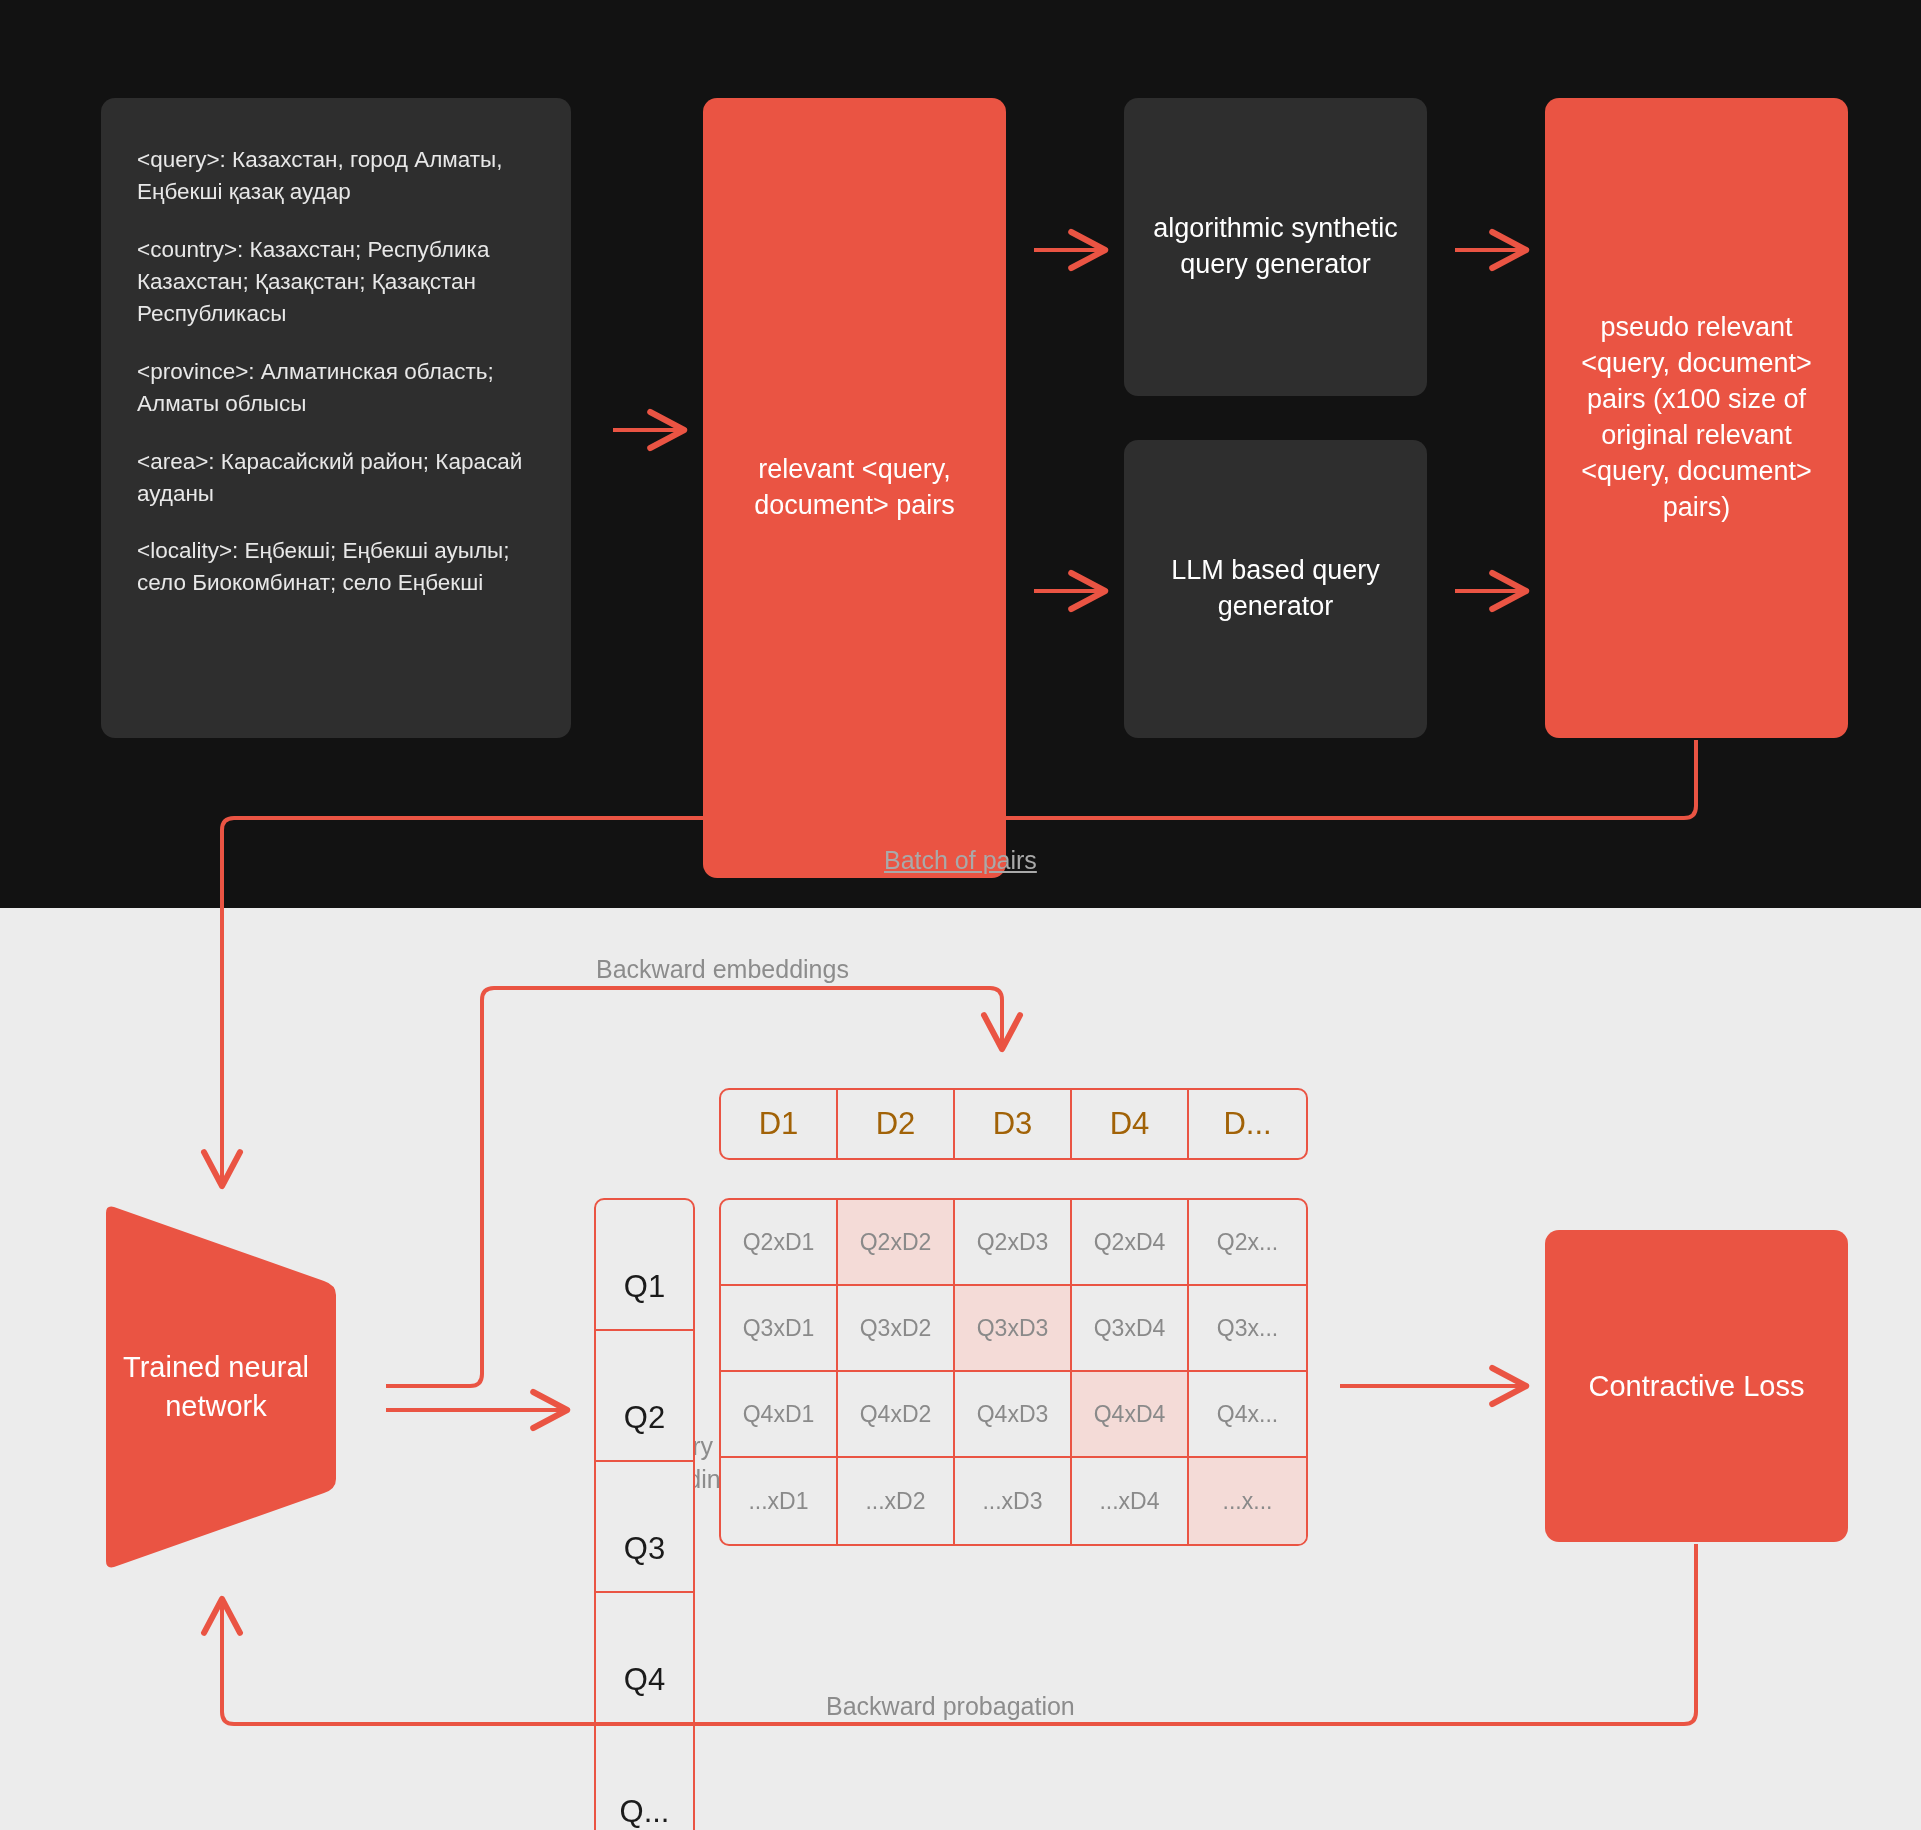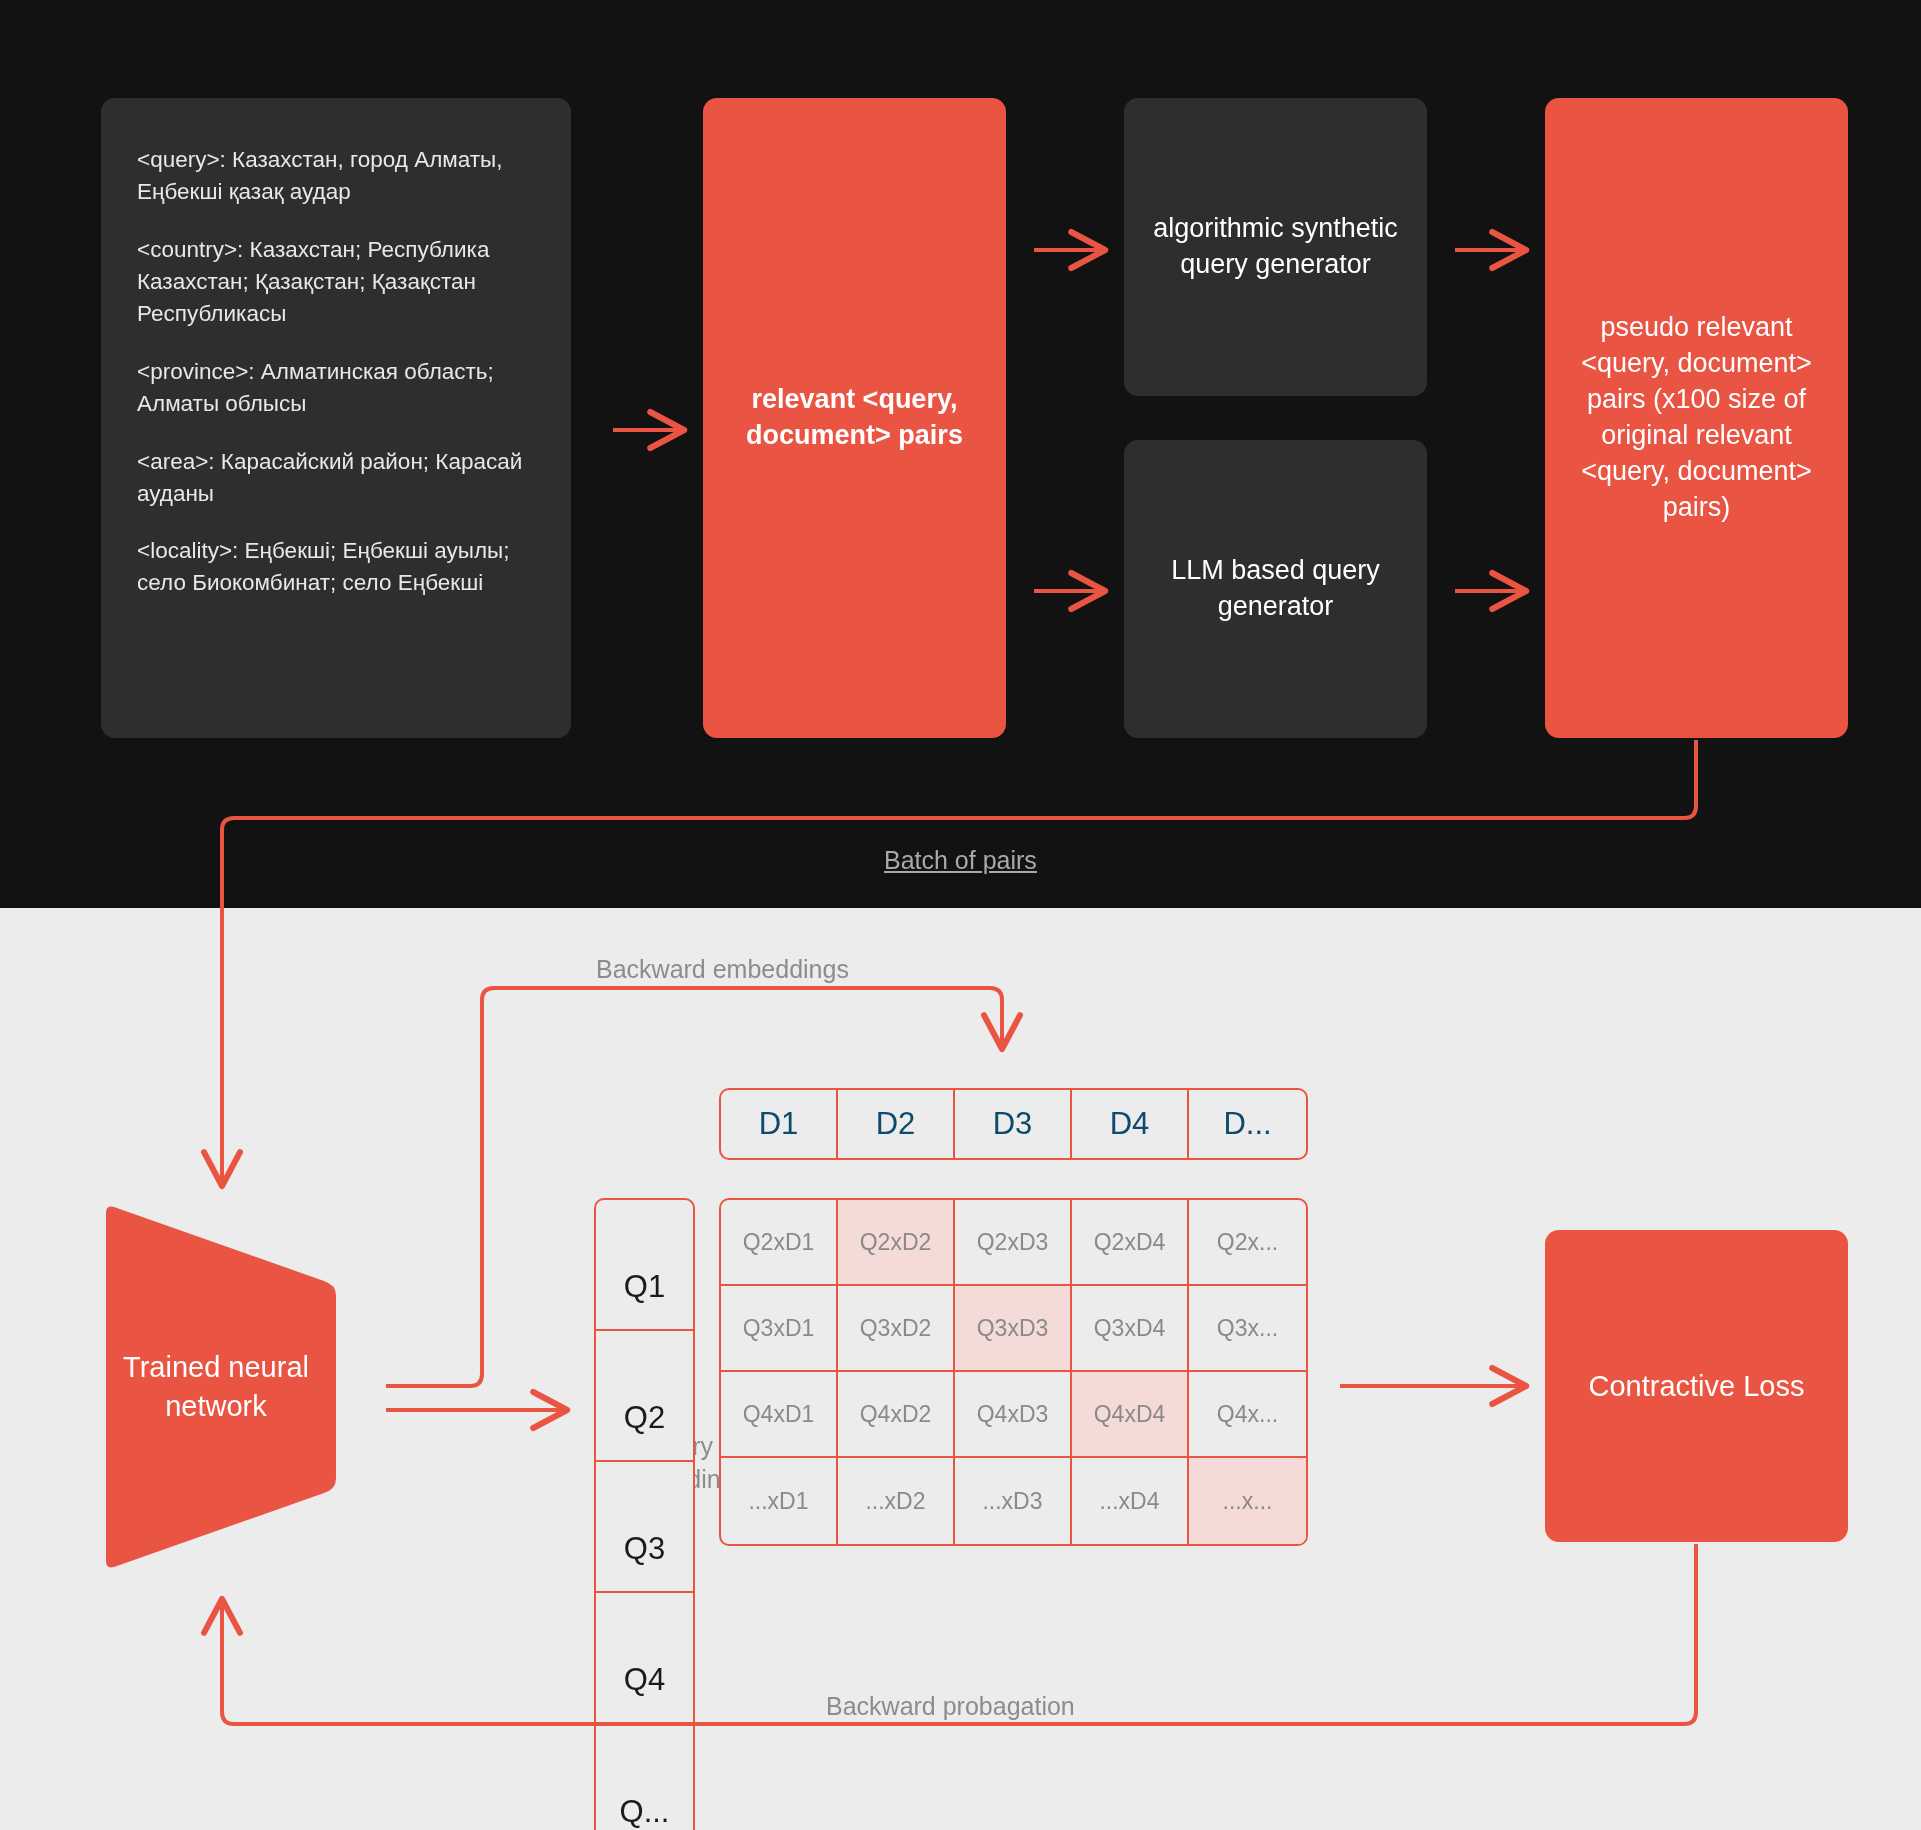--- a/index.html
+++ b/index.html
@@ -57,23 +57,22 @@
     color: #E8E8E8;
     font-size: 22.5px;
     line-height: 1.42;
   }
   #attr-box .attr-line { margin-bottom: 26px; }
   #attr-box .attr-line:last-child { margin-bottom: 0; }
 
   
   #relevant-pairs {
     left: 703px; top: 98px;
-    width: 303px; height: 640px;
+    width: 303px; height: 780px;
     font-size: 27px;
-    font-weight: bold;
   }
   #algo-gen {
     left: 1124px; top: 98px;
     width: 303px; height: 298px;
     font-size: 27px;
   }
   #llm-gen {
     left: 1124px; top: 440px;
     width: 303px; height: 298px;
     font-size: 27px;
@@ -124,21 +123,21 @@
     background: #ECECEC;
     box-sizing: border-box;
     overflow: hidden;
   }
   #doc-header .dcell {
     width: 117px;
     display: flex;
     align-items: center;
     justify-content: center;
     font-size: 31px;
-    color: #0c4a6e;
+    color: #a16207;
     border-right: 2.5px solid #EA5443;
     box-sizing: border-box;
   }
   #doc-header .dcell:last-child { border-right: none; }
 
   #query-header {
     position: absolute;
     left: 594px; top: 1198px;
     width: 101px;
     border: 2.5px solid #EA5443;

